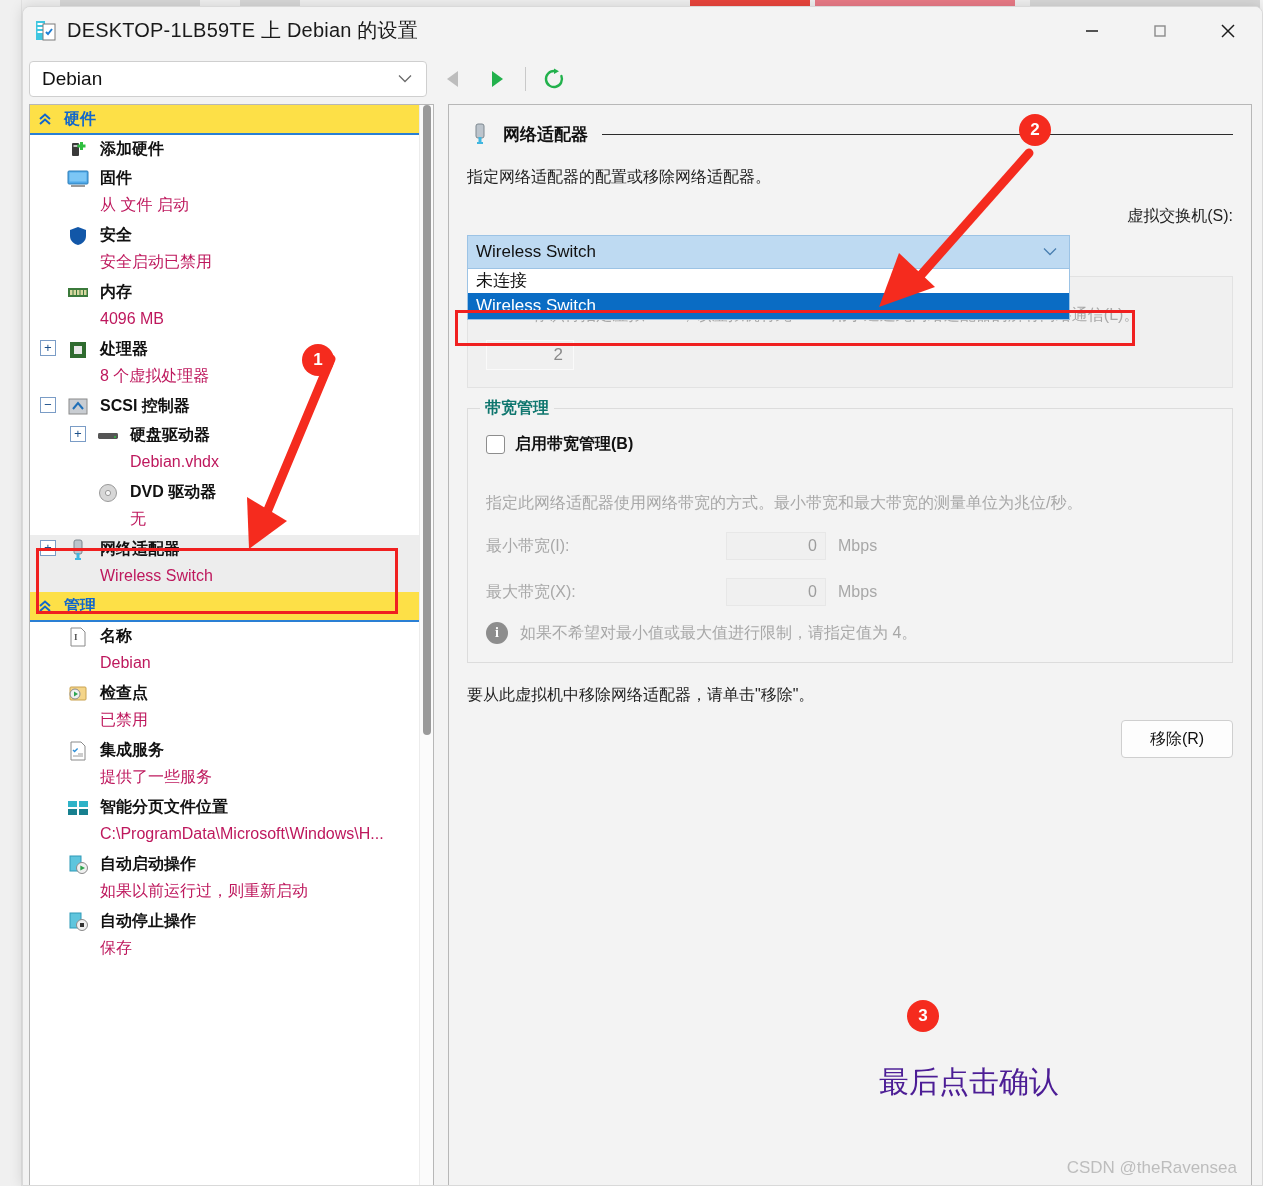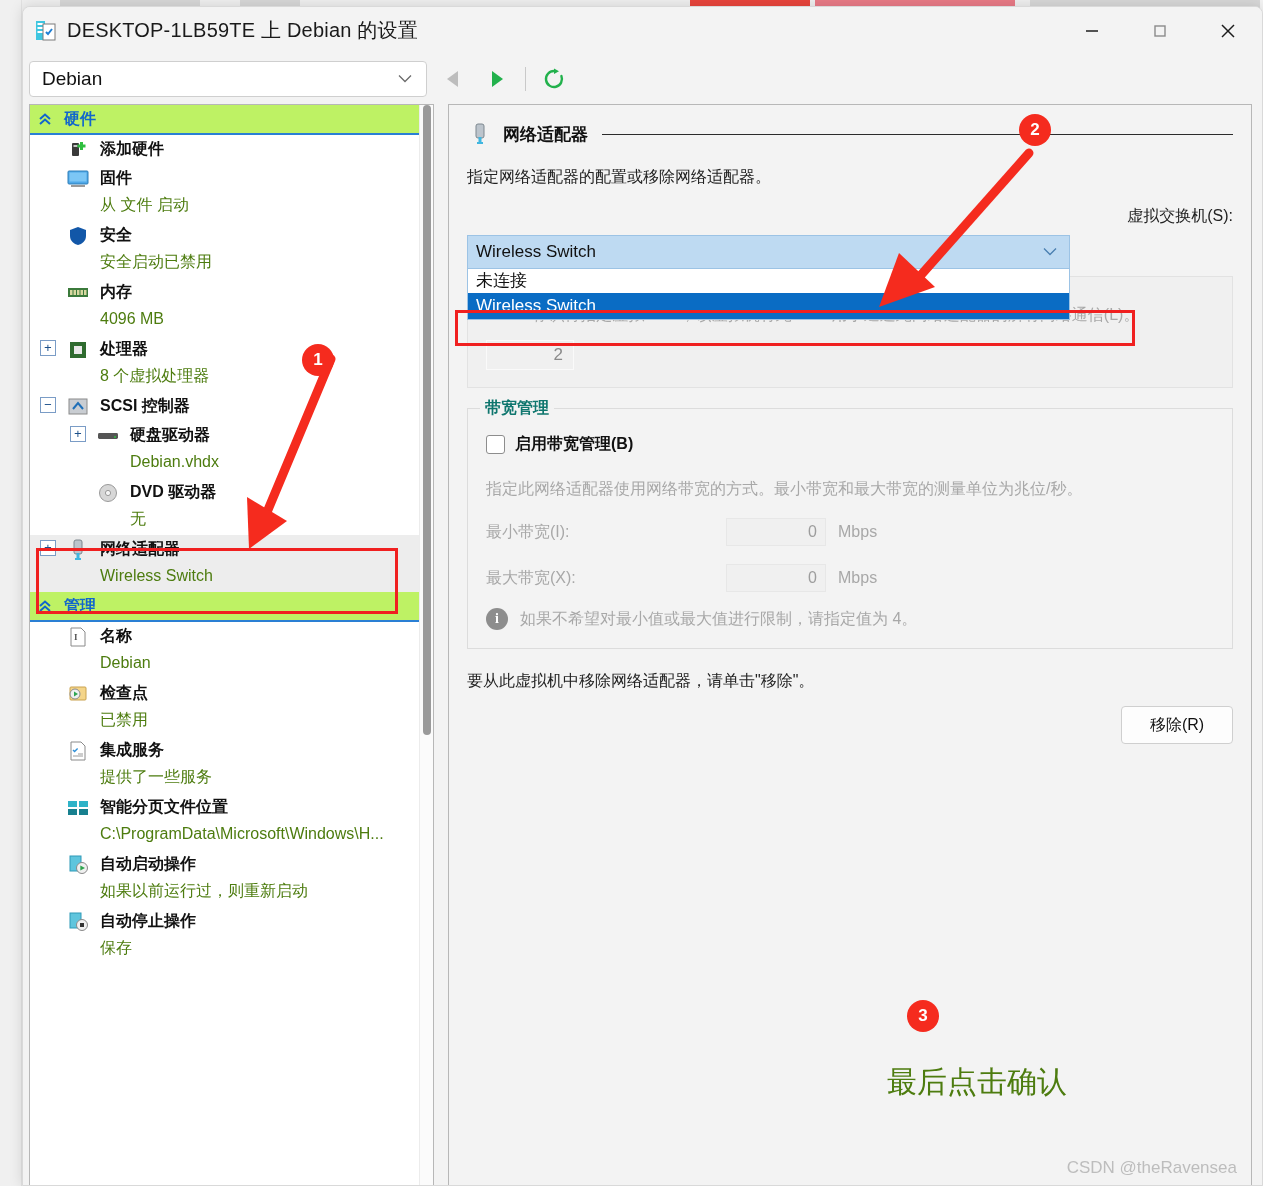--- a/index.html
+++ b/index.html
@@ -112,37 +112,37 @@
   }
 
   .section-head {
     display: flex; align-items: center;
     height: 30px;
     padding-left: 8px;
     color: #1166cc;
     font-weight: bold;
     font-size: 16px;
     border-bottom: 2px solid #2a7fd4;
-    background: #bef264;
+    background: #fde047;
   }
   .section-head .chev-up { margin-right: 12px; display:flex; }
 
   .t-item { position: relative; padding-left: 36px; }
   .t-row {
     display: flex; align-items: center;
     height: 29px;
     font-size: 16px;
     color: #111;
     font-weight: bold;
     text-align: center;
   }
   .t-row .ico { width: 24px; height: 22px; margin-right: 10px; flex: 0 0 auto; display:flex; align-items:center; justify-content:center;}
   .t-sub {
     font-size: 16px;
-    color: #4d7c0f;
+    color: #be185d;
     padding-left: 34px;
     height: 28px;
     line-height: 24px;
     white-space: nowrap;
     overflow: hidden;
     text-overflow: ellipsis;
   }
   .expander {
     position: absolute; left: 10px; top: 5px;
     width: 16px; height: 16px;
@@ -244,21 +244,21 @@
   }
   .chk-row { display:flex; align-items:center; height: 26px; }
   .chk {
     width: 19px; height: 19px;
     border: 1px solid #8d8d8d;
     border-radius: 3px;
     background: #fff;
     margin-right: 10px;
   }
   .chk-label { font-size: 16px; font-weight: bold; color: #111; }
-  .grp-desc { font-size: 16px; color: #a8a8a8; margin-top: 22px; }
+  .grp-desc { font-size: 16px; color: #a8a8a8; margin-top: 36px; }
   .bw-row { display:flex; align-items:center; margin-top: 18px; }
   .bw-label { width: 240px; font-size: 16px; color: #a8a8a8; }
   .bw-input {
     width: 100px; height: 28px;
     border: 1px solid #e7e7e7;
     background: #f0f0f0;
     display:flex; align-items:center; justify-content:flex-end;
     padding-right: 8px;
     font-size: 16px; color:#9d9d9d;
   }
@@ -298,26 +298,25 @@
     border-radius: 50%;
     background: #f52b1e;
     color: #fff;
     font-size: 17px;
     font-weight: bold;
     display:flex; align-items:center; justify-content:center;
     z-index: 45;
   }
   .anno-note {
     position: absolute;
-    color: #4d7c0f;
+    color: #4c1d95;
     font-size: 30px;
     font-family: "DejaVu Serif", "Liberation Serif", serif;
     z-index: 45;
     white-space: nowrap;
-    margin-left: 8px;
   }
   .watermark {
     position: absolute;
     right: 14px; bottom: 8px;
     color: #bdbdbd;
     font-size: 17px;
     z-index: 45;
   }
   svg { display: block; }
 </style>

